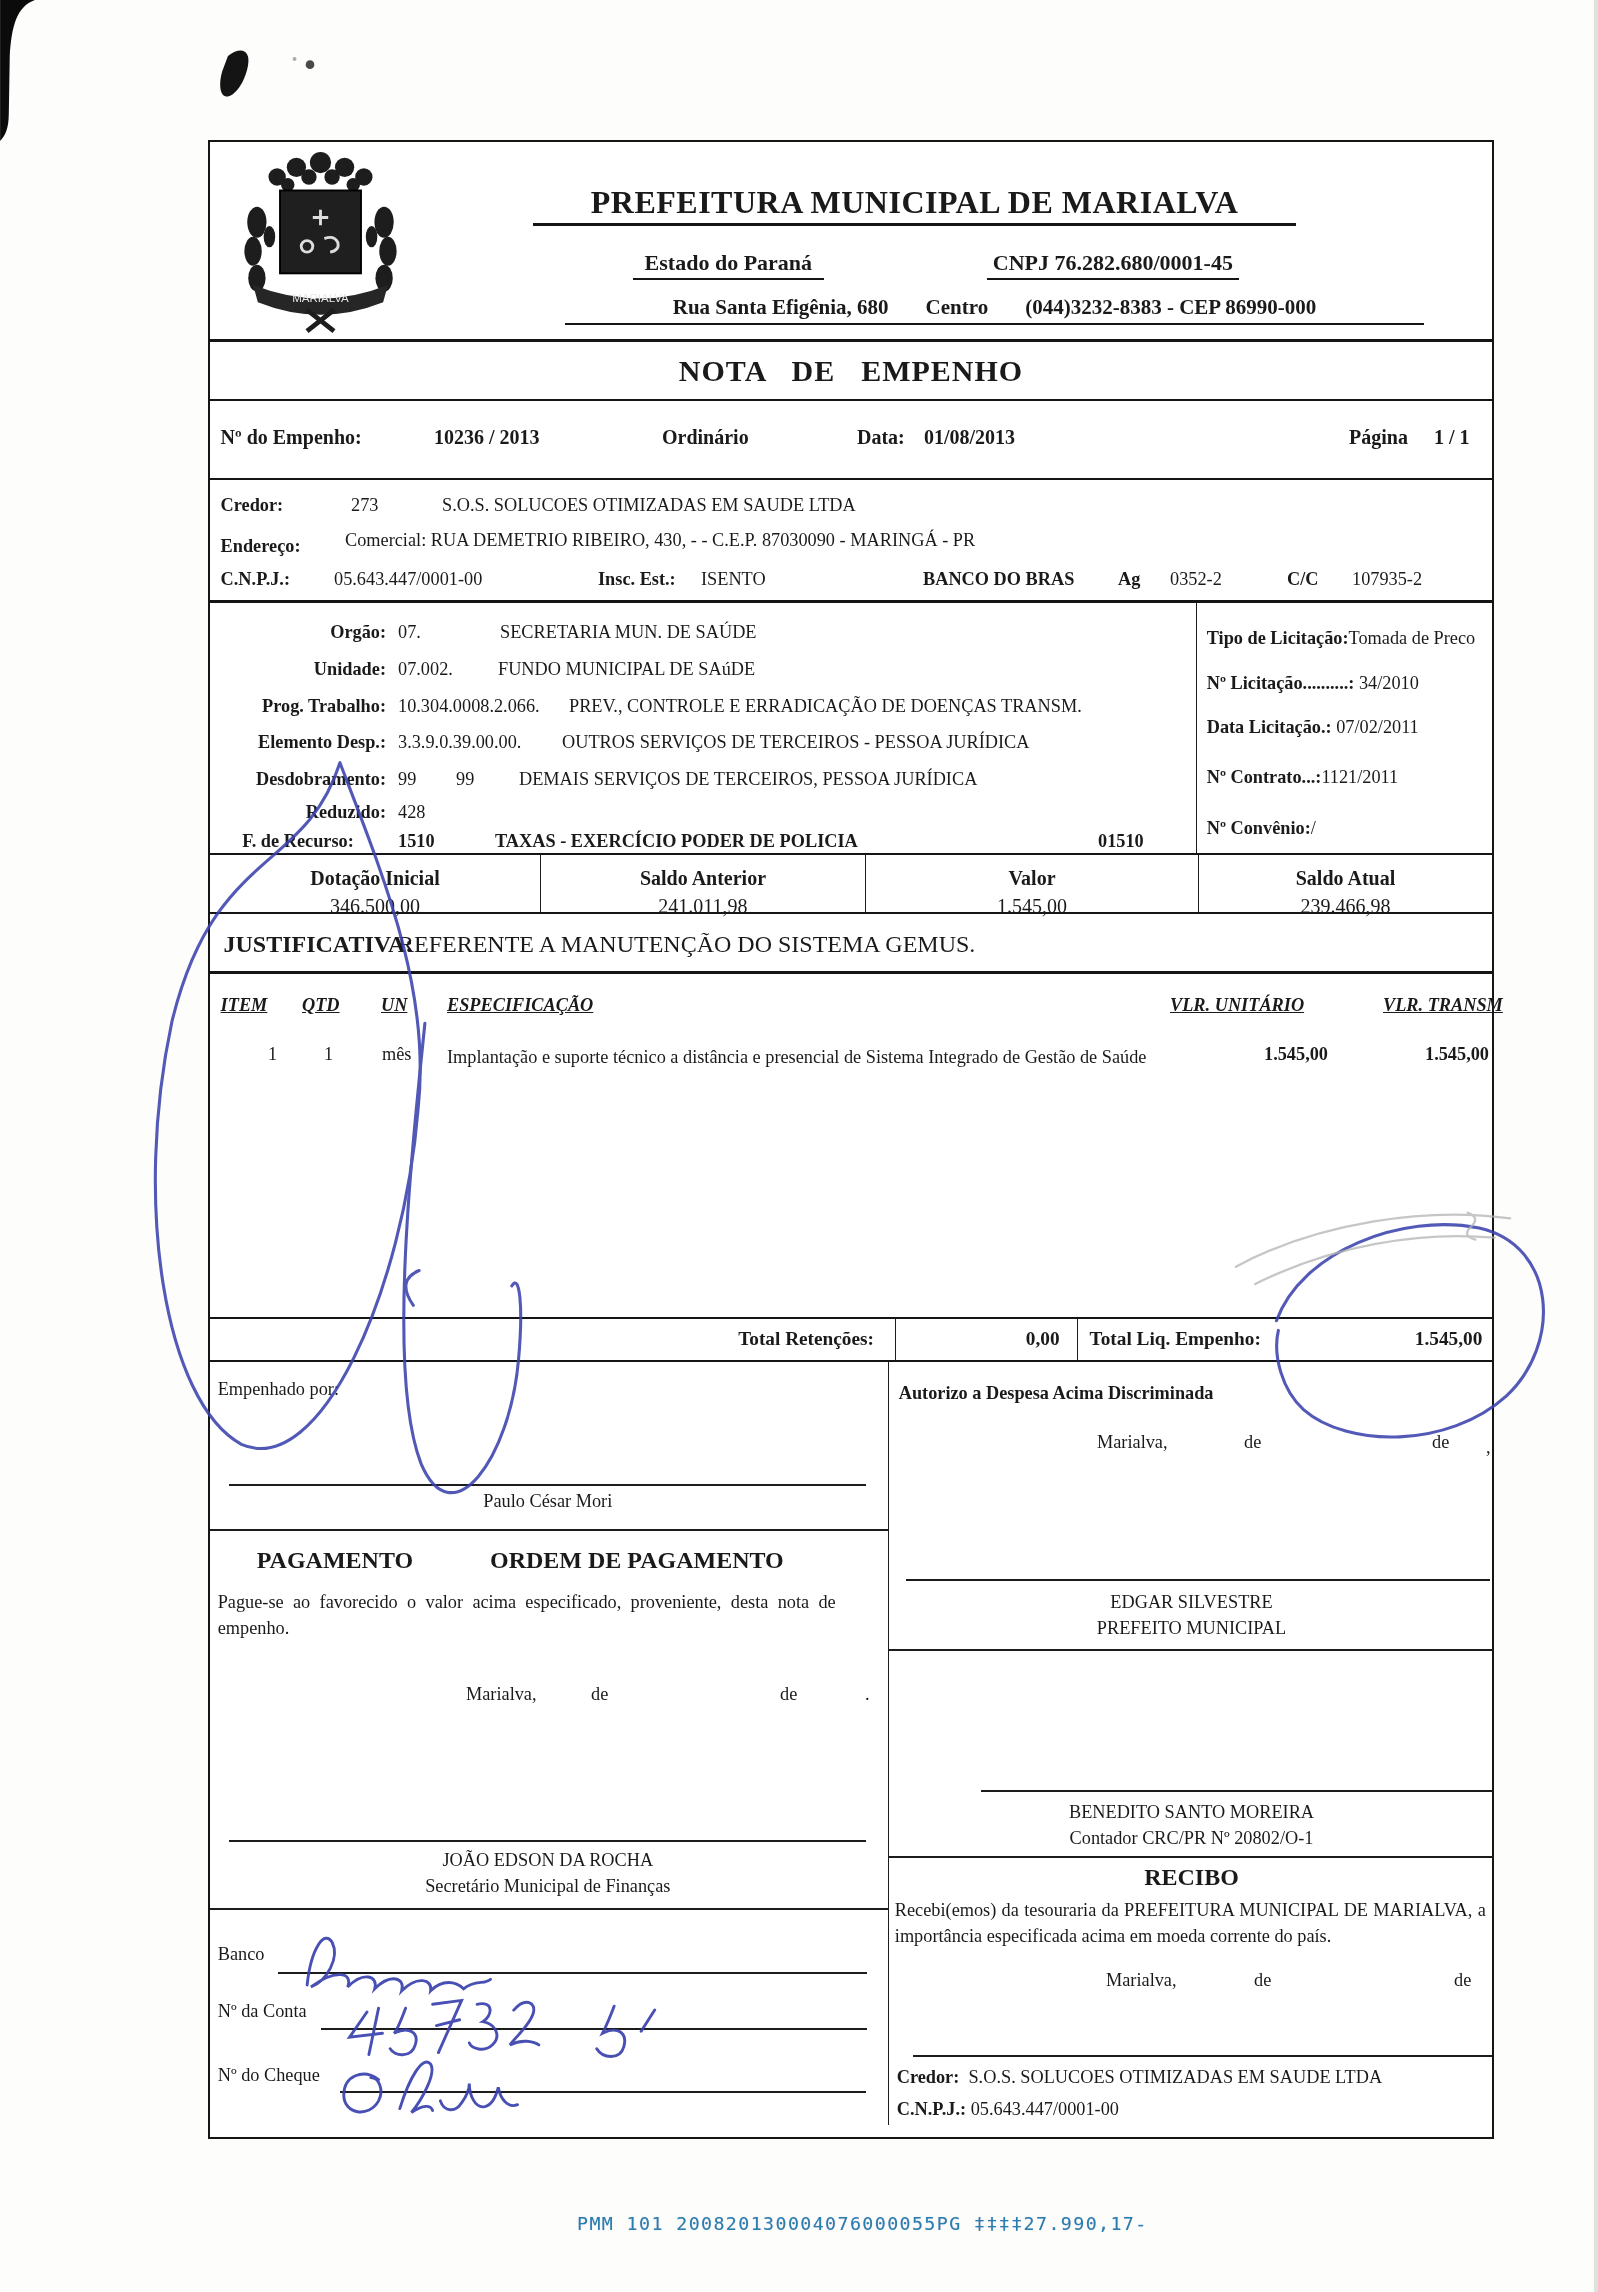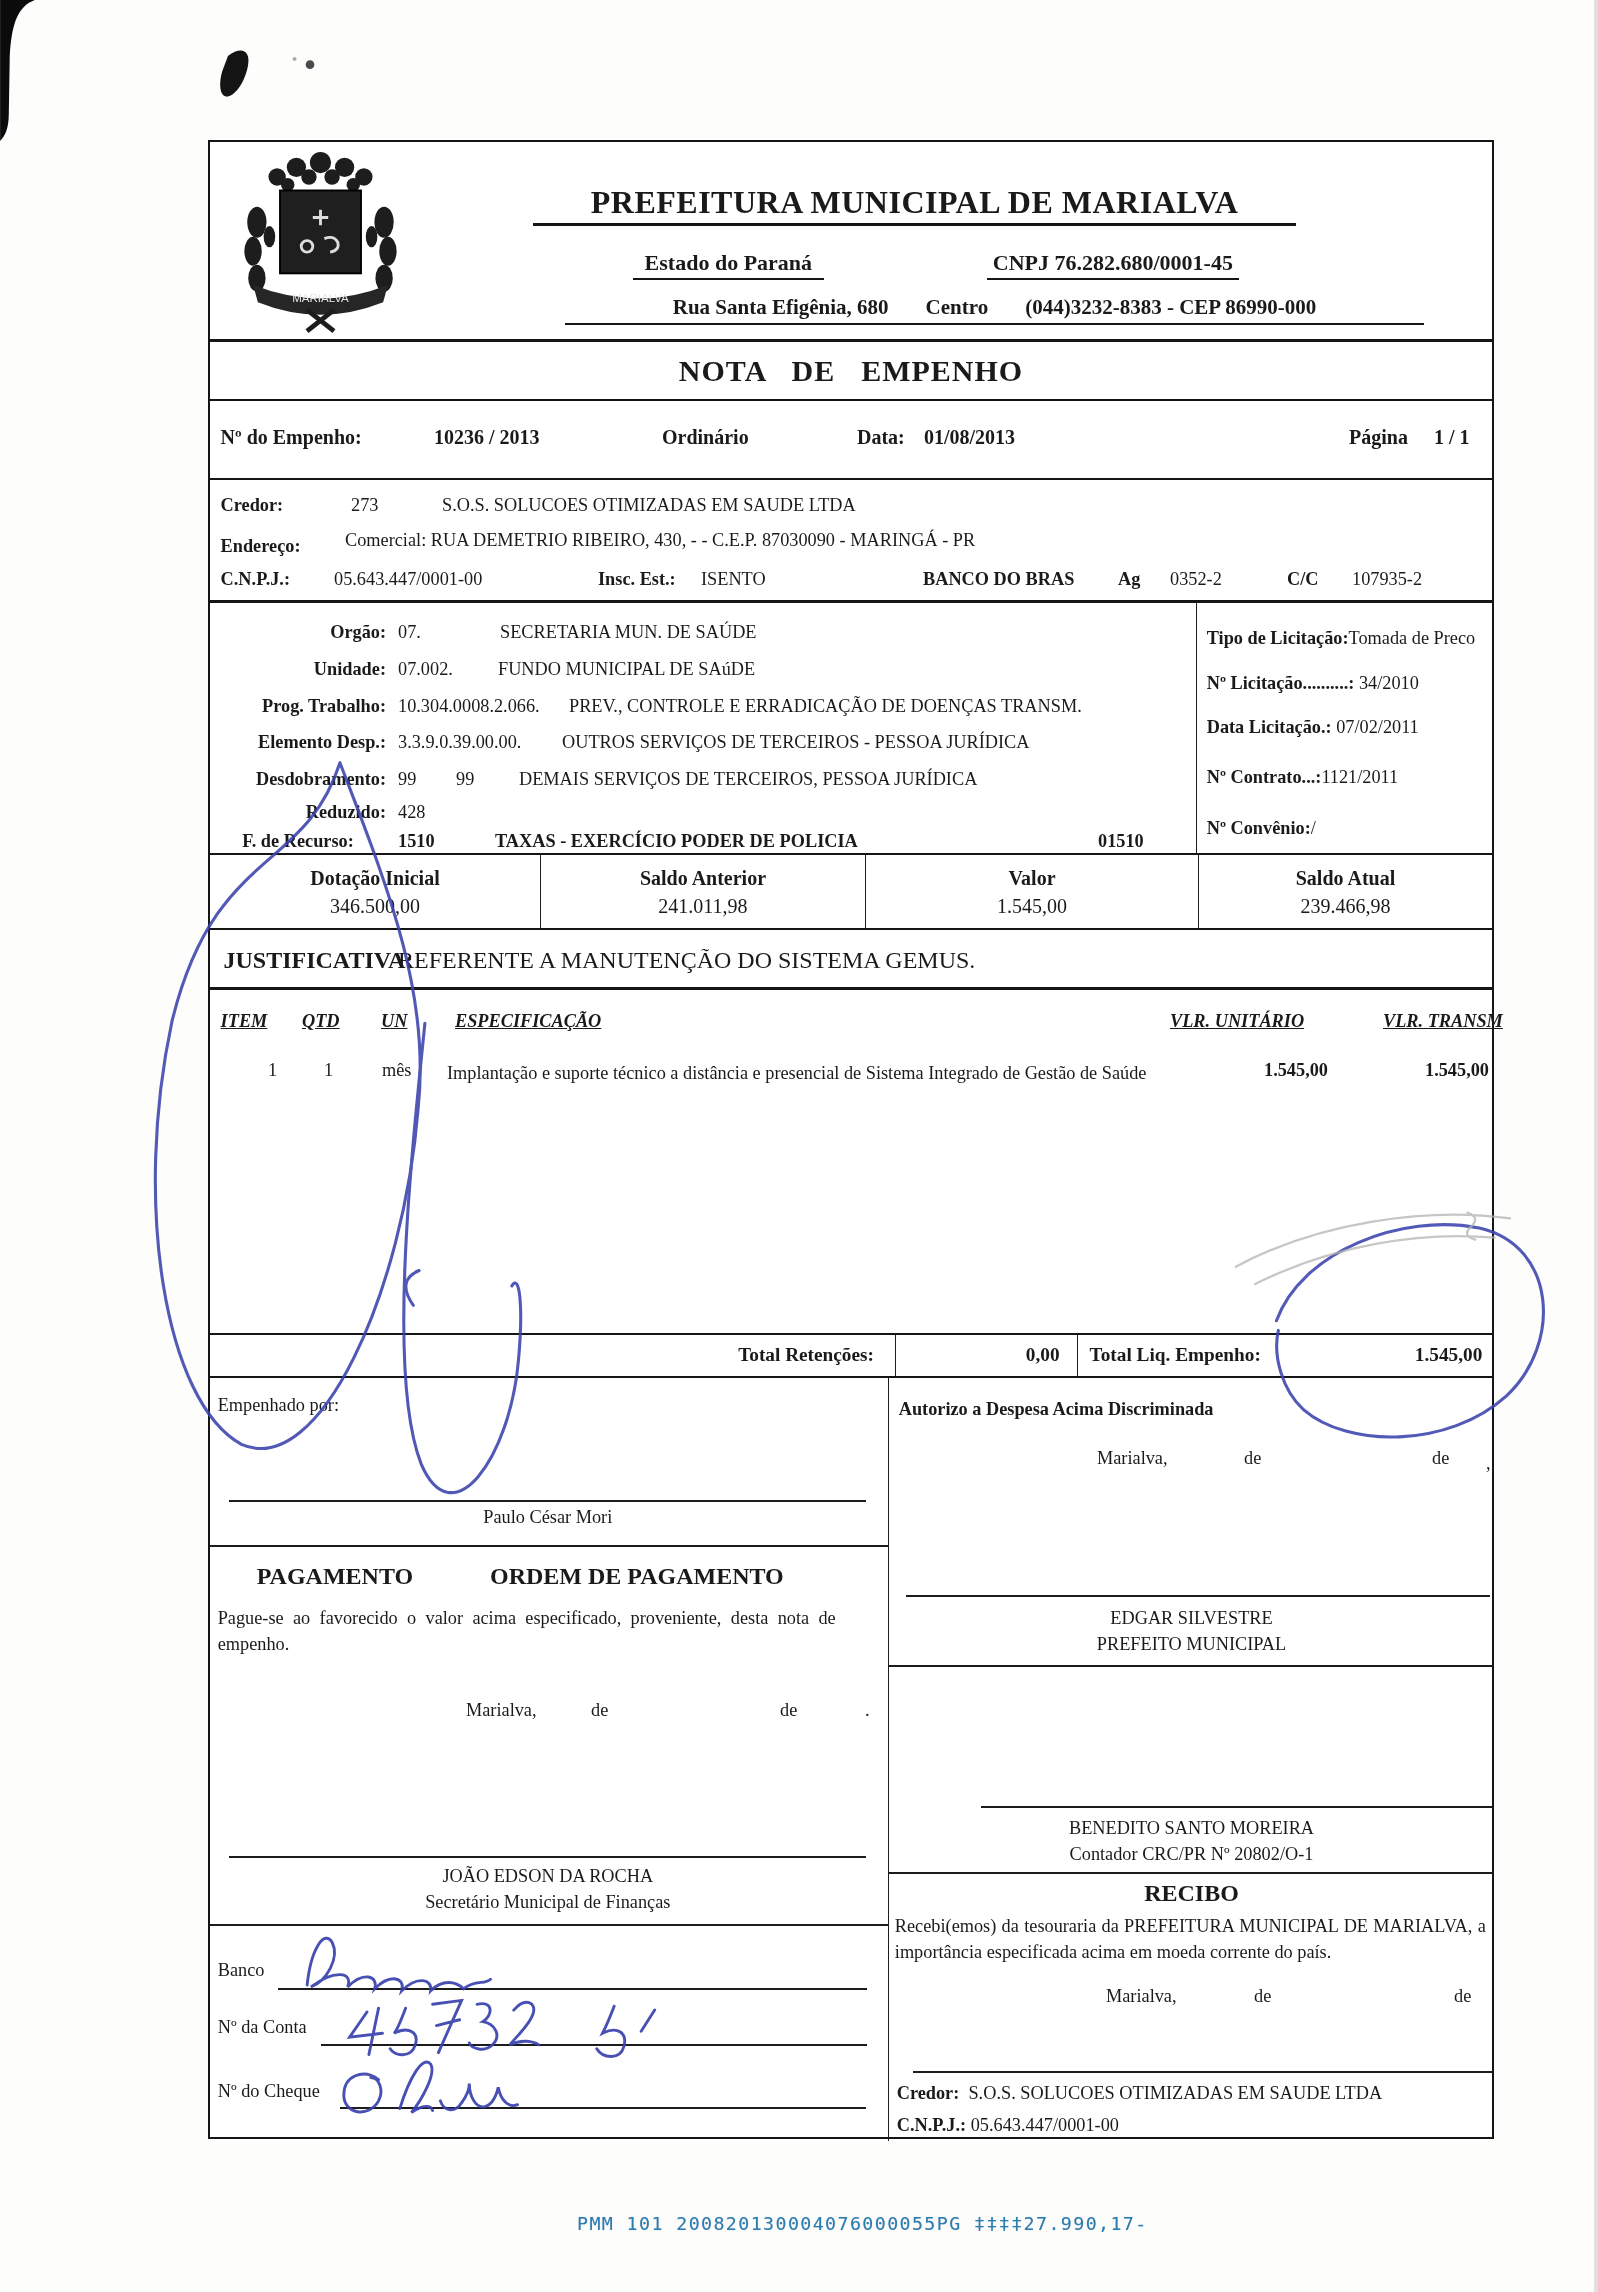--- a/index.html
+++ b/index.html
@@ -13,21 +13,21 @@
   .t19{font-size:18.3px;}
   .t20{font-size:24px;}
   .t21{font-size:20px;}
   .thin{border-top-width:1.9px;}
   
   .s-header{height:200px;border-bottom:3.9px solid #151515;}
   .s-title{height:59px;border-bottom:2.9px solid #151515;text-align:center;}
   .s-emp{height:79px;border-bottom:2.9px solid #151515;text-align:right;}
   .s-credor{height:123px;border-bottom:3.9px solid #151515;}
   .s-orc{height:252px;border-bottom:2.9px solid #151515;}
-  .s-saldos{height:75px;border-bottom:2.9px solid #151515;display:flex;}
+  .s-saldos{height:59px;border-bottom:2.9px solid #151515;display:flex;}
   .s-just{height:60px;border-bottom:3.9px solid #151515;}
   .s-itens{height:345px;border-bottom:2.9px solid #151515;}
   .s-totais{height:43px;border-bottom:2.9px solid #151515;display:flex;}
   .s-rodape{height:763px;display:flex;}
   .hdr-title{position:absolute;left:323px;top:42px;width:763px;text-align:center;font-size:32px;font-weight:bold;
              border-bottom:3.9px solid #151515;padding-bottom:1.9px;letter-spacing:0.5px;}
   .hdr-l2a{position:absolute;left:423px;top:108px;font-size:22px;font-weight:bold;border-bottom:2.9px solid #151515;padding:0 11.6px 1.9px 11.6px;}
   .hdr-l2b{position:absolute;left:777px;top:108px;font-size:22px;font-weight:bold;border-bottom:2.9px solid #151515;padding:0 5.8px 1.9px 5.8px;}
   .hdr-l3{position:absolute;left:355px;top:153px;width:859px;display:flex;gap:37px;justify-content:center;
           font-size:21px;font-weight:bold;border-bottom:2.9px solid #151515;padding-bottom:2.9px;}
@@ -198,21 +198,21 @@
 
     <div class="sec s-just">
       <span class="abs b t20" style="left:13.5px;top:17.4px;">JUSTIFICATIVA:</span>
       <span class="abs t20" style="left:188px;top:17.4px;">REFERENTE A MANUTENÇÃO DO SISTEMA GEMUS.</span>
     </div>
 
     <div class="sec s-itens">
       <span class="abs ih" style="left:10.6px;top:21px;">ITEM</span>
       <span class="abs ih" style="left:92px;top:21px;">QTD</span>
       <span class="abs ih" style="left:171px;top:21px;">UN</span>
-      <span class="abs ih" style="left:237px;top:21px;margin-left:8px;">ESPECIFICAÇÃO</span>
+      <span class="abs ih" style="left:237px;top:21px;">ESPECIFICAÇÃO</span>
       <span class="abs ih" style="left:960px;top:21px;">VLR. UNITÁRIO</span>
       <span class="abs ih" style="left:1173px;top:21px;">VLR. TRANSM</span>
 
       <div>
         <span class="abs t19" style="left:58px;top:70px;">1</span>
         <span class="abs t19" style="left:114px;top:70px;">1</span>
         <span class="abs t19" style="left:172px;top:70px;">mês</span>
         <span class="abs t19" style="left:237px;top:70px;width:710px;white-space:normal;line-height:26px;">Implantação e suporte técnico a distância e presencial de Sistema Integrado de Gestão de Saúde</span>
         <span class="abs b t19" style="left:975px;top:70px;width:143px;text-align:right;">1.545,00</span>
         <span class="abs b t19" style="left:1139px;top:70px;width:140px;text-align:right;">1.545,00</span>

